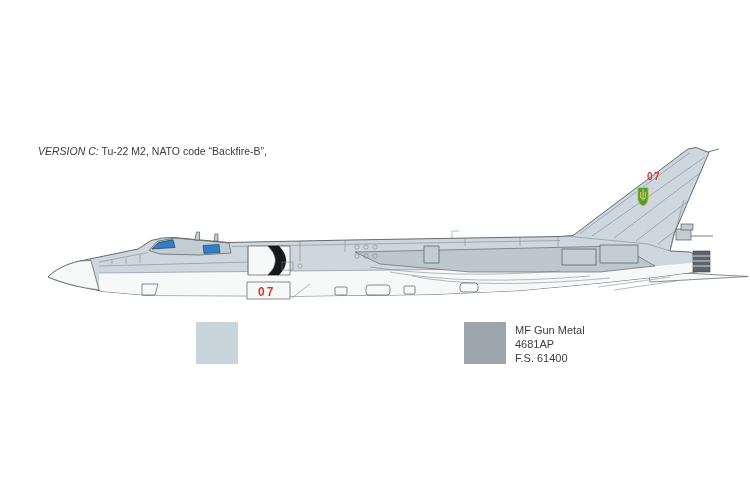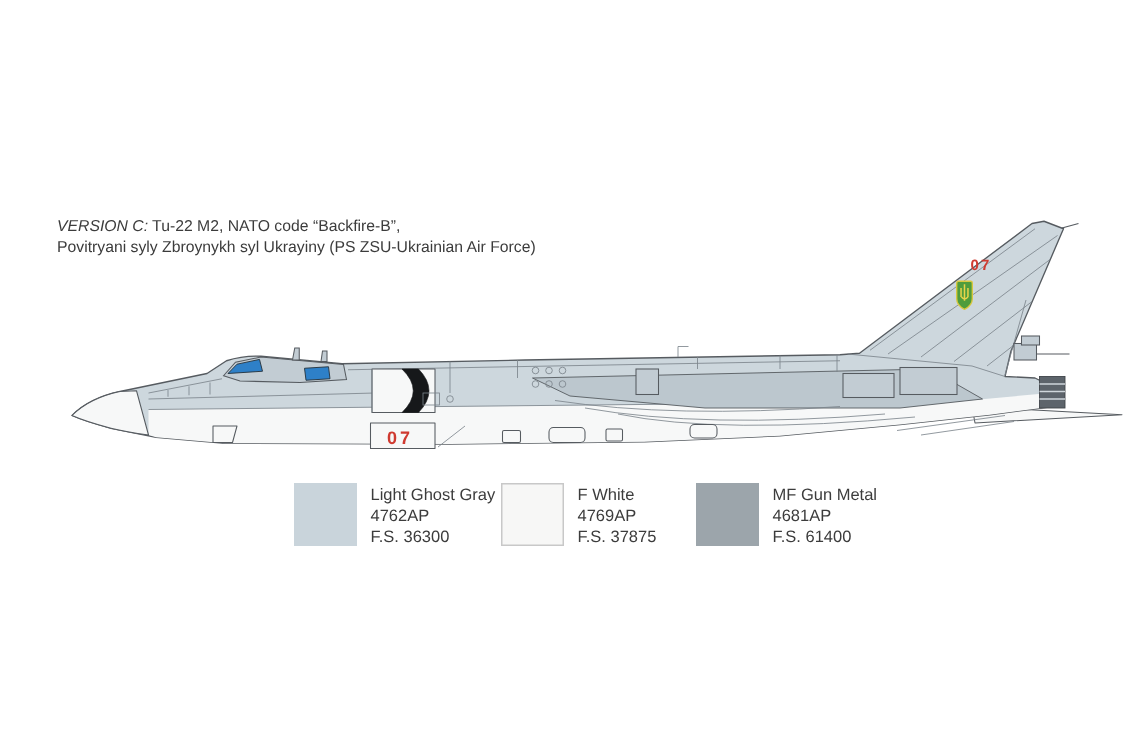--- a/index.html
+++ b/index.html
@@ -35,21 +35,20 @@
   .swatch{width:40px;height:40px;border:1px solid transparent;flex:0 0 auto;}
   .legend-text{margin-left:9px;font-size:11px;line-height:14px;color:#3c3c3c;padding-top:1px;}
 </style>
 </head>
 <body>
 
 <div class="page">
 
   <div class="version-note">
     <div><span class="prefix">VERSION C:</span><span> Tu-22 M2, NATO code “Backfire-B”,</span></div>
-    <div>Povitryani syly Zbroynykh syl Ukrayiny (PS ZSU-Ukrainian Air Force)</div>
   </div>
 
   <svg class="aircraft-svg" viewBox="0 0 750 500">
 
     <g>
       <polygon class="wht" points="648,271 748,276.5 650,282"></polygon>
       <line class="thin" x1="598" y1="287" x2="670" y2="277"></line>
       <line class="thin" x1="614" y1="290" x2="676" y2="281"></line>
     </g>
 
@@ -147,33 +146,20 @@
       <rect class="ladder" x="693" y="251" width="17" height="21"></rect>
       <line class="rung" x1="693" y1="256" x2="710" y2="256"></line>
       <line class="rung" x1="693" y1="261" x2="710" y2="261"></line>
       <line class="rung" x1="693" y1="266" x2="710" y2="266"></line>
     </g>
   </svg>
 
   <div class="legend">
     <div class="legend-item" style="left:196px">
       <div class="swatch" style="background-color: rgb(201, 212, 219); border-color: rgb(201, 212, 219);"></div>
-      <div class="legend-text">
-        <div>Light Ghost Gray</div>
-        <div>4762AP</div>
-        <div>F.S. 36300</div>
-      </div>
-    </div>
-    <div class="legend-item" style="left:334px">
-      <div class="swatch" style="background-color: rgb(247, 247, 246); border-color: rgb(200, 200, 200);"></div>
-      <div class="legend-text">
-        <div>F White</div>
-        <div>4769AP</div>
-        <div>F.S. 37875</div>
-      </div>
     </div>
     <div class="legend-item" style="left:464px">
       <div class="swatch" style="background-color: rgb(156, 165, 171); border-color: rgb(156, 165, 171);"></div>
       <div class="legend-text">
         <div>MF Gun Metal</div>
         <div>4681AP</div>
         <div>F.S. 61400</div>
       </div>
     </div>
   </div>

